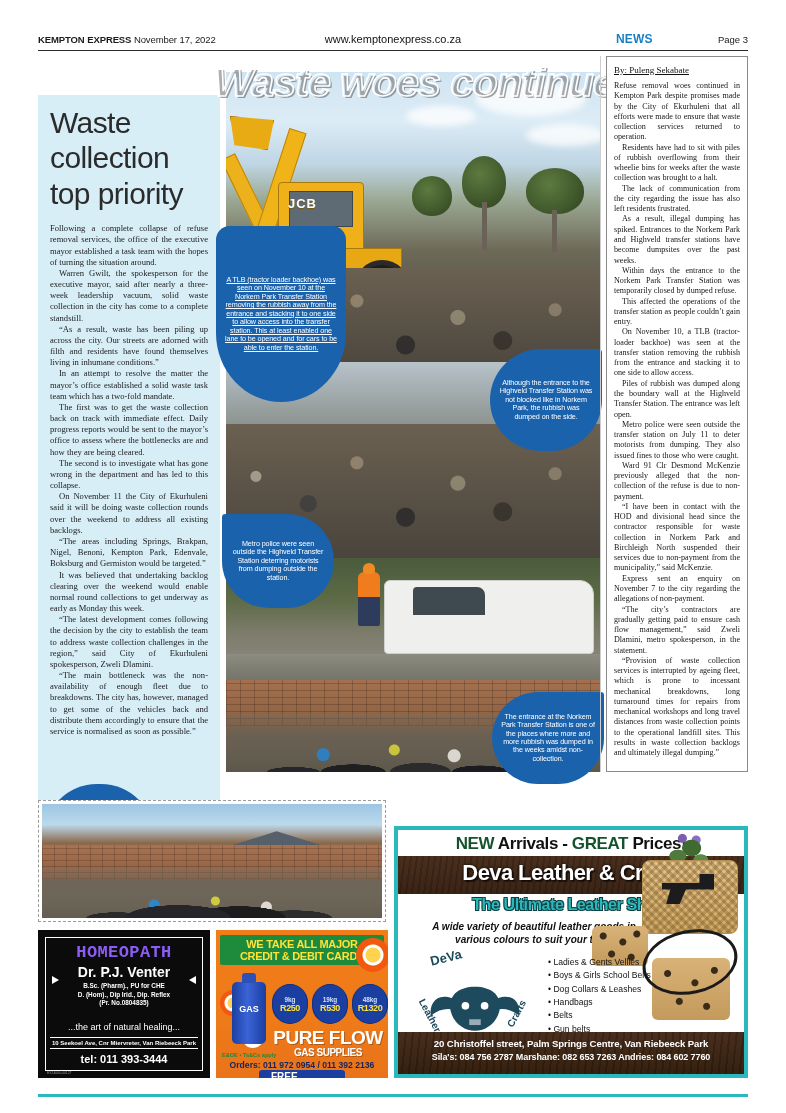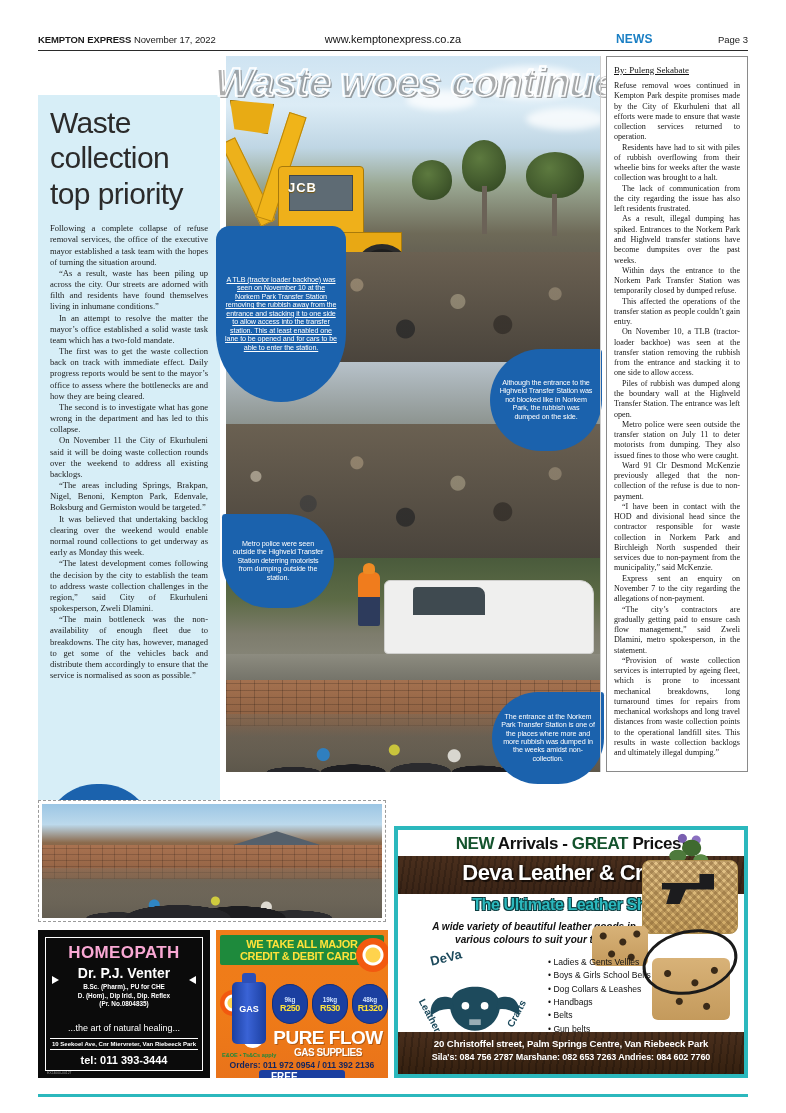--- a/index.html
+++ b/index.html
@@ -72,21 +72,21 @@
   .lc-body p.first { text-indent: 0; }
 
   
   .photo-area {
     position: absolute; left: 226px; top: 56px;
     width: 374px; height: 716px;
     overflow: hidden;
   }
   
   .ph-top {
-    position: absolute; left:0; top:0; width:374px; height:306px;
+    position: absolute; left:0; top:16px; width:374px; height:306px;
     background: linear-gradient(180deg,#cfe4f2 0%, #dcecf6 16%, #bfd6e4 30%, #9aa893 42%, #6e6a58 58%, #55514a 78%, #4b4742 100%);
     overflow: hidden;
   }
   .cloud {
     position:absolute; border-radius:50%; background:rgba(255,255,255,.75);
     filter: blur(3px);
   }
   
   .tlb-boom {
     position:absolute; left:46px; top:56px; width:18px; height:110px;
@@ -312,22 +312,22 @@
   .ad-homeo {
     position:absolute; left:38px; top:930px; width:172px; height:148px;
     background:#0b0b0b; padding:7px;
   }
   .homeo-inner{
     width:100%; height:100%; border:1px solid #fff; background:#0b0b0b;
     display:flex; flex-direction:column; align-items:center;
     padding:5px 4px 3px 4px; position:relative;
   }
   .homeo-title{
-    font-family:Liberation Sans, sans-serif; font-weight:700;
-    font-size:17px; color:#f9a8d4; letter-spacing:0.4px;
+    font-family:Liberation Mono, monospace; font-weight:700;
+    font-size:17px; color:#8b5cf6; letter-spacing:0.4px;
   }
   .homeo-name{
     font-family:"Liberation Sans",sans-serif; font-weight:700;
     font-size:14px; color:#fff; margin-top:2px;
   }
   .homeo-sub{
     font-family:"Liberation Sans",sans-serif; font-weight:700;
     font-size:6.4px; color:#fff; text-align:center; line-height:1.35; margin-top:2px;
   }
   .homeo-slogan{
@@ -535,20 +535,21 @@
     <div class="mh-url">www.kemptonexpress.co.za</div>
     <div class="mh-news">NEWS</div>
     <div class="mh-page">Page 3</div>
   </div>
   <div class="mh-rule"></div>
 
   <div class="leftcol">
     <div class="lc-head">Waste collection top priority</div>
     <div class="lc-body">
       <p class="first">Following a complete collapse of refuse removal services, the office of the executive mayor established a task team with the hopes of turning the situation around.</p>
+      <p>Warren Gwilt, the spokesperson for the executive mayor, said after nearly a three-week leadership vacuum, solid waste collection in the city has come to a complete standstill.</p>
       <p>“As a result, waste has been piling up across the city. Our streets are adorned with filth and residents have found themselves living in inhumane conditions.”</p>
       <p>In an attempt to resolve the matter the mayor’s office established a solid waste task team which has a two-fold mandate.</p>
       <p>The first was to get the waste collection back on track with immediate effect. Daily progress reports would be sent to the mayor’s office to assess where the bottlenecks are and how they are being cleared.</p>
       <p>The second is to investigate what has gone wrong in the department and has led to this collapse.</p>
       <p>On November 11 the City of Ekurhuleni said it will be doing waste collection rounds over the weekend to address all existing backlogs.</p>
       <p>“The areas including Springs, Brakpan, Nigel, Benoni, Kempton Park, Edenvale, Boksburg and Germiston would be targeted.”</p>
       <p>It was believed that undertaking backlog clearing over the weekend would enable normal round collections to get underway as early as Monday this week.</p>
       <p>“The latest development comes following the decision by the city to establish the team to address waste collection challenges in the region,” said City of Ekurhuleni spokesperson, Zweli Dlamini.</p>
       <p>“The main bottleneck was the non-availability of enough fleet due to breakdowns. The city has, however, managed to get some of the vehicles back and distribute them accordingly to ensure that the service is normalised as soon as possible.”</p>
     </div>

